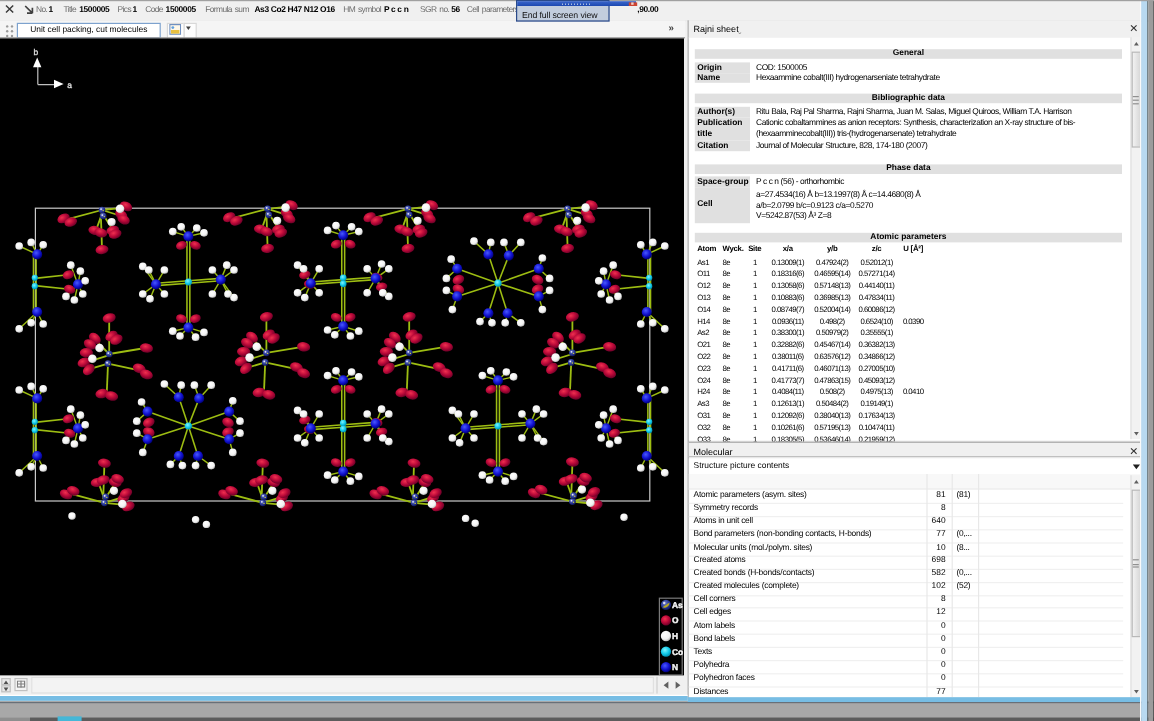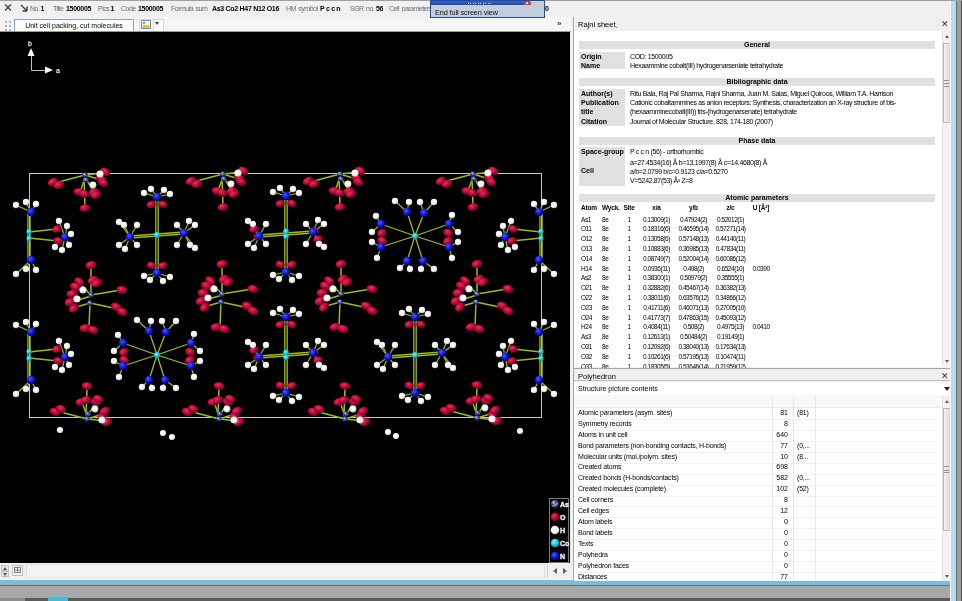--- a/index.html
+++ b/index.html
@@ -1053,21 +1053,21 @@
     <div style="position:absolute;left:675px;top:352.8px;width:37px;text-align:center;font-size:6.5px;letter-spacing:-0.45px;white-space:nowrap">0.57195(13)</div>
     <div style="position:absolute;left:712px;top:352.8px;width:37px;text-align:center;font-size:6.5px;letter-spacing:-0.45px;white-space:nowrap">0.10474(11)</div>
     <div style="position:absolute;left:581px;top:362.6px;width:22px;text-align:left;font-size:6.5px;letter-spacing:-0.45px;white-space:nowrap">O33</div>
     <div style="position:absolute;left:602px;top:362.6px;width:20px;text-align:left;font-size:6.5px;letter-spacing:-0.45px;white-space:nowrap">8e</div>
     <div style="position:absolute;left:620px;top:362.6px;width:18px;text-align:center;font-size:6.5px;letter-spacing:-0.45px;white-space:nowrap">1</div>
     <div style="position:absolute;left:638px;top:362.6px;width:37px;text-align:center;font-size:6.5px;letter-spacing:-0.45px;white-space:nowrap">0.18305(5)</div>
     <div style="position:absolute;left:675px;top:362.6px;width:37px;text-align:center;font-size:6.5px;letter-spacing:-0.45px;white-space:nowrap">0.53646(14)</div>
     <div style="position:absolute;left:712px;top:362.6px;width:37px;text-align:center;font-size:6.5px;letter-spacing:-0.45px;white-space:nowrap">0.21959(12)</div>
 
 <div style="position:absolute;left:574px;top:368px;width:377px;height:12.5px;background:#f0f0f0;border-top:1px solid #a5a5a5;border-bottom:1px solid #c0c0c0;box-sizing:border-box">
-<div style="position:absolute;left:4px;top:2.5px;font-size:7.5px">Polyhedron</div>
+<div style="position:absolute;left:4px;top:2.5px;font-size:7.5px">Molecular</div>
 <div style="position:absolute;left:367px;top:1.5px;font-size:9px;color:#303030">✕</div>
 </div>
 <div style="position:absolute;left:574px;top:381.5px;width:377px;height:13px;background:#fff;border-bottom:1px solid #c8c8c8">
 <div style="position:absolute;left:4px;top:3.5px;font-size:7px">Structure picture contents</div>
 <div style="position:absolute;left:370px;top:5px;width:0;height:0;border-left:3.5px solid transparent;border-right:3.5px solid transparent;border-top:4.5px solid #202020"></div>
 </div>
 <div style="position:absolute;left:574px;top:395.5px;width:377px;height:185.5px;background:#fff"></div>
 <div style="position:absolute;left:574px;top:395px;width:377px;height:12px;background:#f8f8f8;border-bottom:1px solid #ececec"></div>
 <div style="position:absolute;left:578px;top:408.8px;font-size:7px;letter-spacing:-0.2px;white-space:nowrap">Atomic parameters (asym. sites)</div>
     <div style="position:absolute;left:740px;top:408.8px;width:48px;text-align:right;font-size:7px">81</div>
@@ -1149,20 +1149,20 @@
 <div style="position:absolute;left:25px;top:598px;width:937px;height:3px;background:#5c5c5c"></div>
 <div style="position:absolute;left:48px;top:597px;width:20px;height:3.5px;background:#45b7d7"></div>
 
 <div style="position:absolute;left:950px;top:0;width:1px;height:601px;background:#fafafa"></div>
 <div style="position:absolute;left:951px;top:0;width:5px;height:601px;background:#b8d9f0"></div>
 <div style="position:absolute;left:956px;top:0;width:1px;height:601px;background:#5a6a72"></div>
 <div style="position:absolute;left:957px;top:0;width:4px;height:601px;background:#9c9c9c"></div>
 <div style="position:absolute;left:961px;top:0;width:1px;height:601px;background:#4a4a4a"></div>
 <div style="position:absolute;left:0;top:0;width:962px;height:1px;background:#a0a0a0"></div>
 
-<div style="position:absolute;left:430px;top:0;width:115px;height:18px;border:1px solid #2a4a8a;box-sizing:border-box;background:#c2cddd">
+<div style="position:absolute;left:430px;top:0;width:78px;height:18px;border:1px solid #2a4a8a;box-sizing:border-box;background:#c2cddd">
 <div style="position:absolute;left:0;top:0;width:99px;height:4px;background:linear-gradient(#3a66cc,#1c48b0)"></div>
 <div style="position:absolute;left:37px;top:1.5px;width:25px;height:1px;background:repeating-linear-gradient(90deg,#cdd9ec 0,#cdd9ec 1px,transparent 1px,transparent 2.5px)"></div>
 <div style="position:absolute;left:93px;top:0.5px;width:6.5px;height:3px;background:#cc4433"></div>
 <div style="position:absolute;left:95.2px;top:1px;width:2px;height:1.5px;background:#f0d0c8"></div>
 <div style="position:absolute;left:4px;top:6.5px;font-size:7.3px;letter-spacing:-0.1px;color:#101010">End full screen view</div>
 </div>
 
 </div>
 </body></html>

